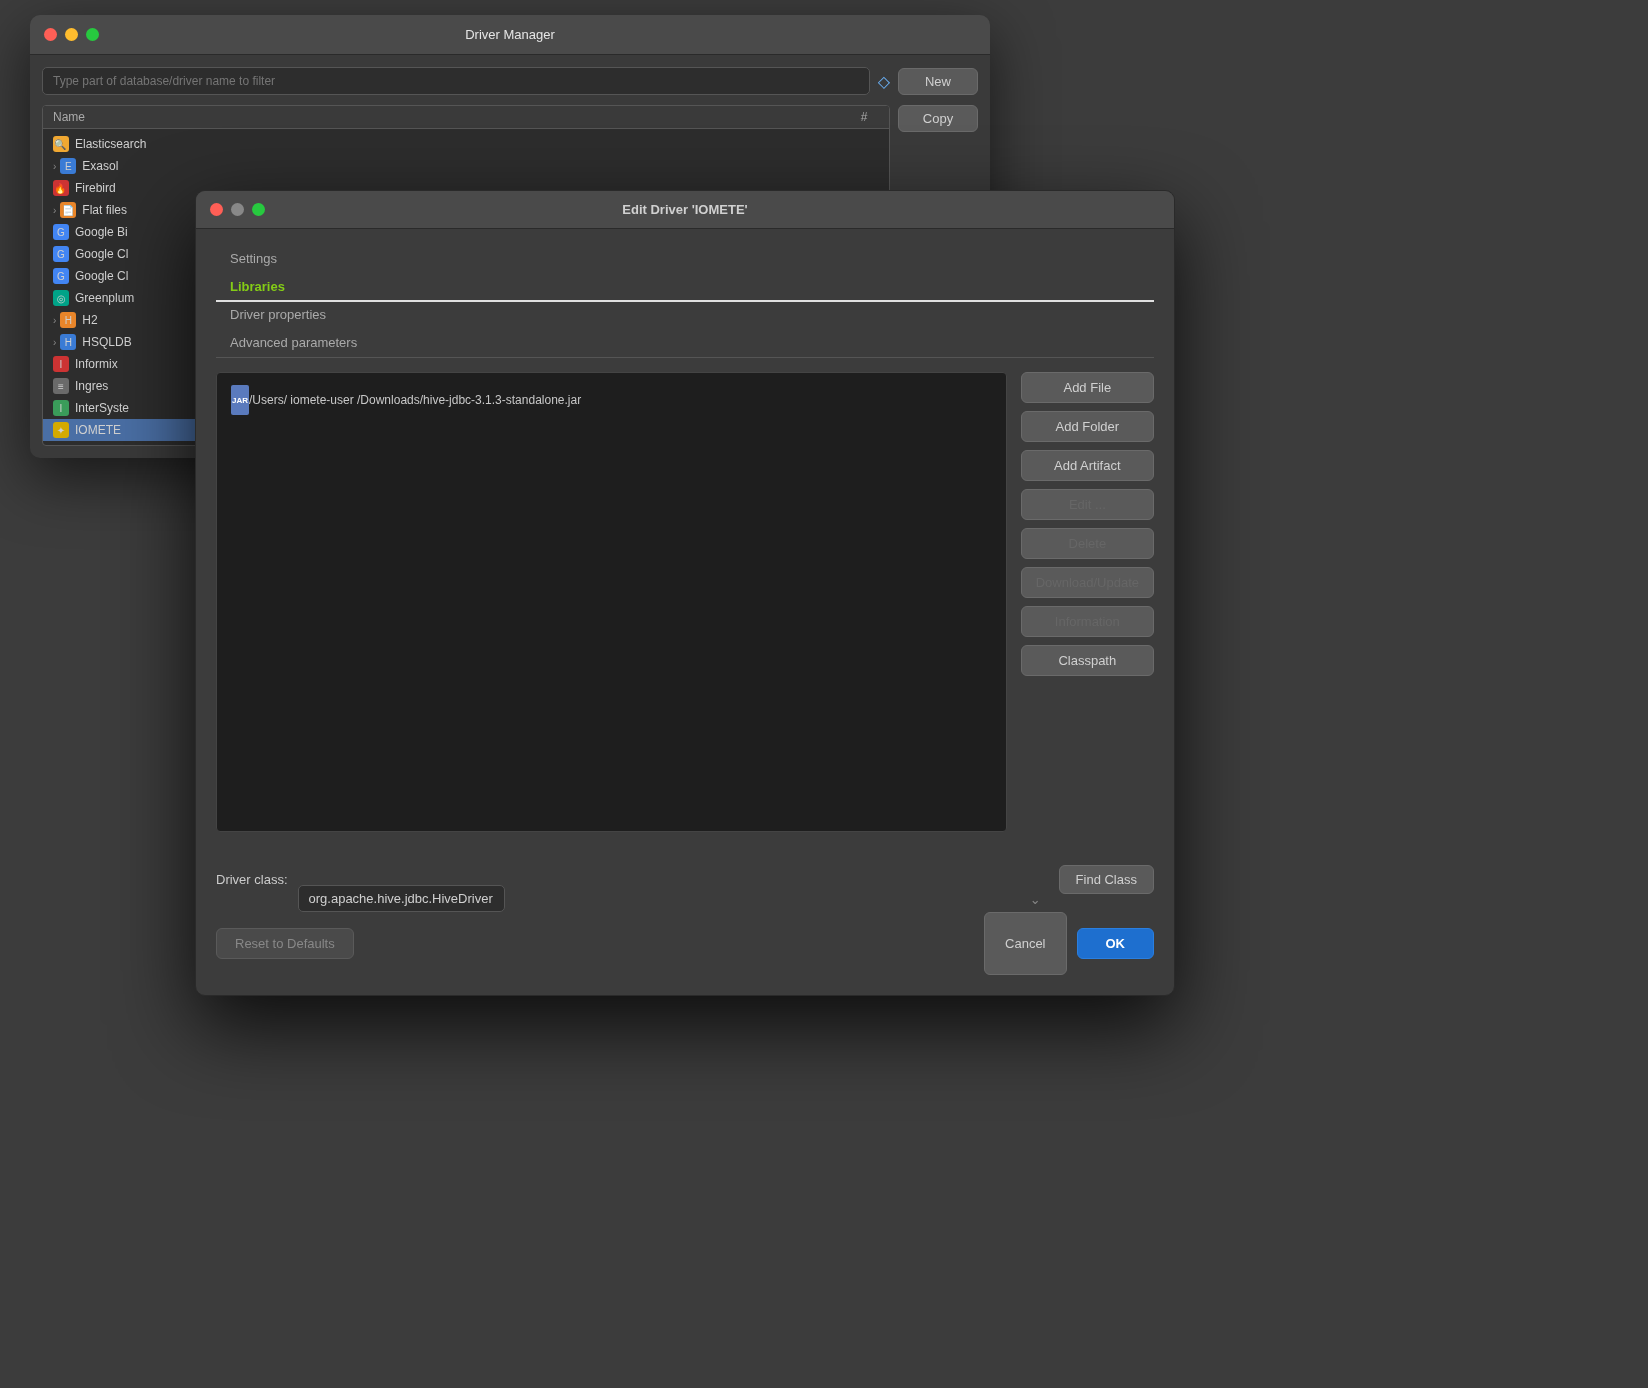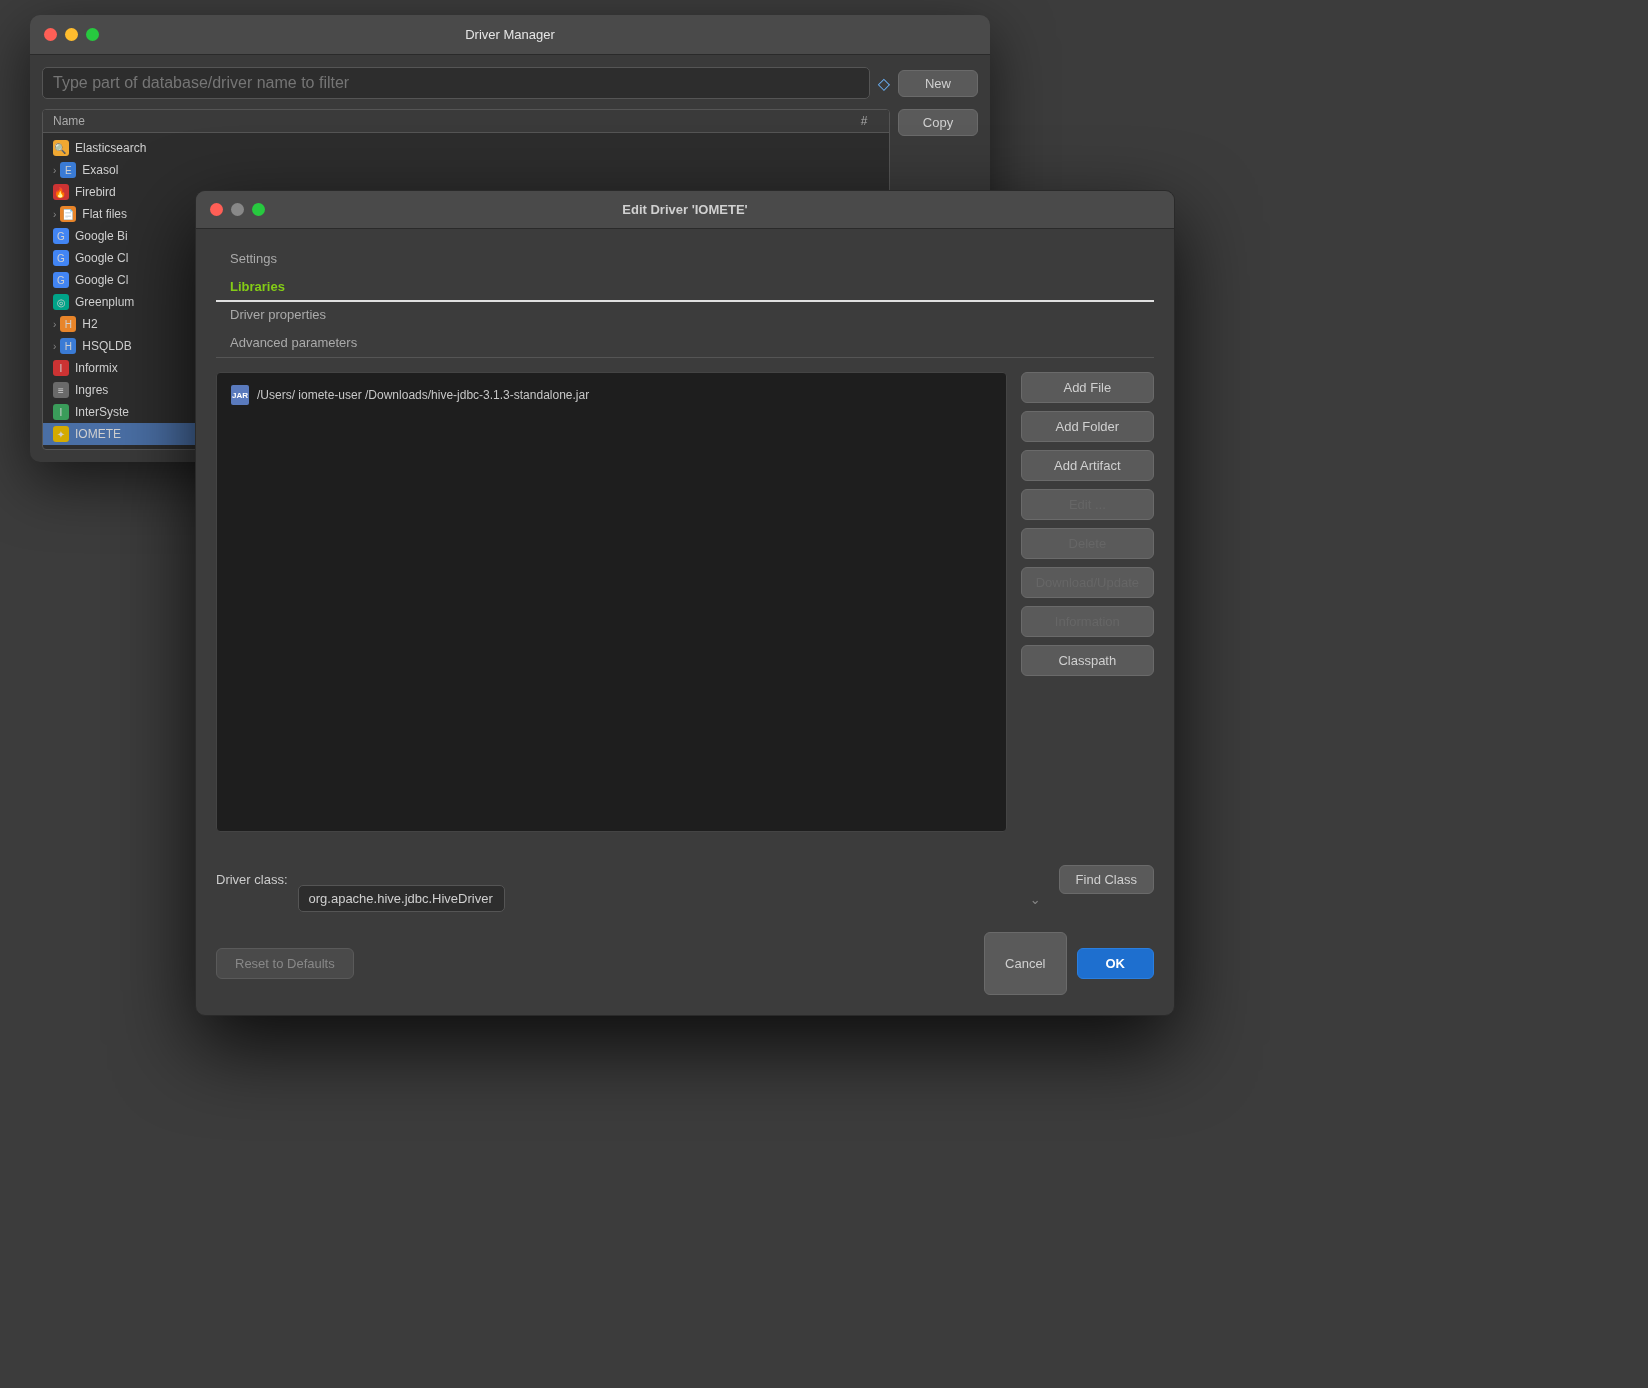--- a/index.html
+++ b/index.html
@@ -71,21 +71,21 @@
       align-items: center;
     }
 
     .filter-input {
       flex: 1;
       background: #2d2d2d;
       border: 1px solid #555;
       border-radius: 5px;
       padding: 6px 10px;
       color: #999;
-      font-size: 16px;
+      font-size: 12px;
       outline: none;
     }
 
     .filter-icon {
       color: #6ab0f5;
       font-size: 16px;
     }
 
     .dm-btn {
       background: #5a5a5a;
@@ -252,24 +252,24 @@
       display: flex;
       align-items: center;
       padding: 4px 6px;
       color: #c8c8c8;
       font-size: 12px;
       cursor: pointer;
     }
 
     .jar-icon {
       width: 18px;
-      height: 20px;
+      height: 30px;
       background: #5a7abd;
       border-radius: 2px;
-      margin-right: 8px;
+      margin-right: 0;
       display: flex;
       align-items: center;
       justify-content: center;
       font-size: 8px;
       color: white;
       font-weight: bold;
       flex-shrink: 0;
     }
 
     .side-buttons {
@@ -350,21 +350,20 @@
       font-size: 13px;
       cursor: pointer;
       white-space: nowrap;
     }
 
     
     .dialog-footer {
       display: flex;
       justify-content: flex-end;
       align-items: center;
-      margin-top: 20px;
       gap: 10px;
     }
 
     .footer-left {
       flex: 1;
     }
 
     .reset-btn {
       background: #4a4a4a;
       border: 1px solid #5a5a5a;

